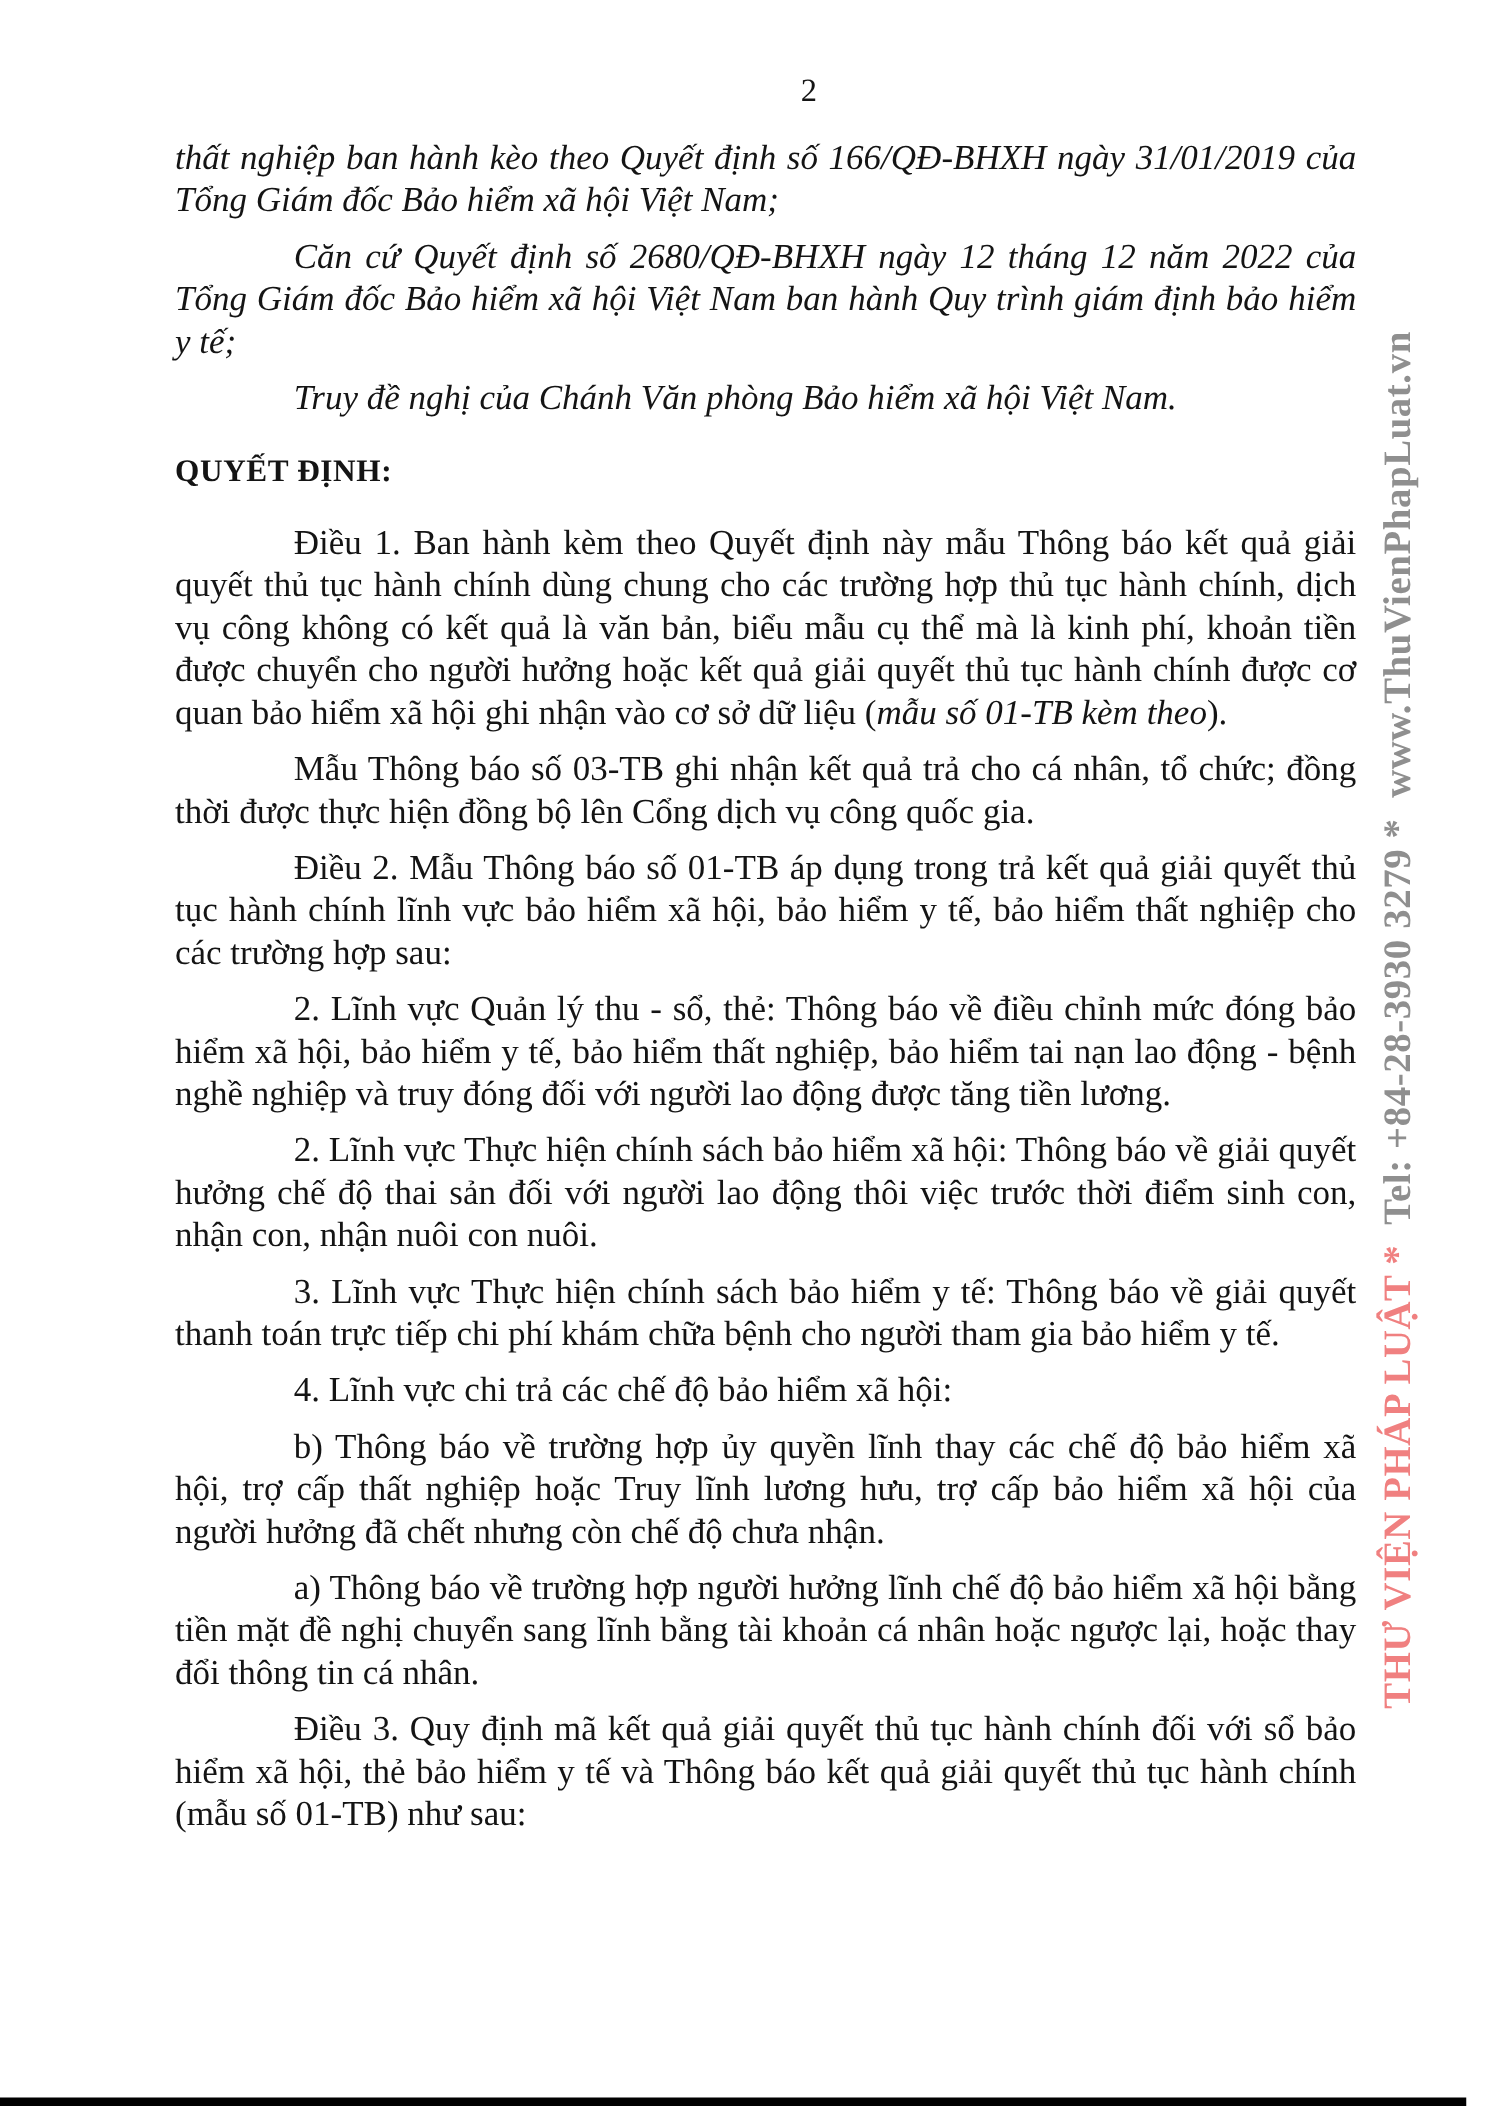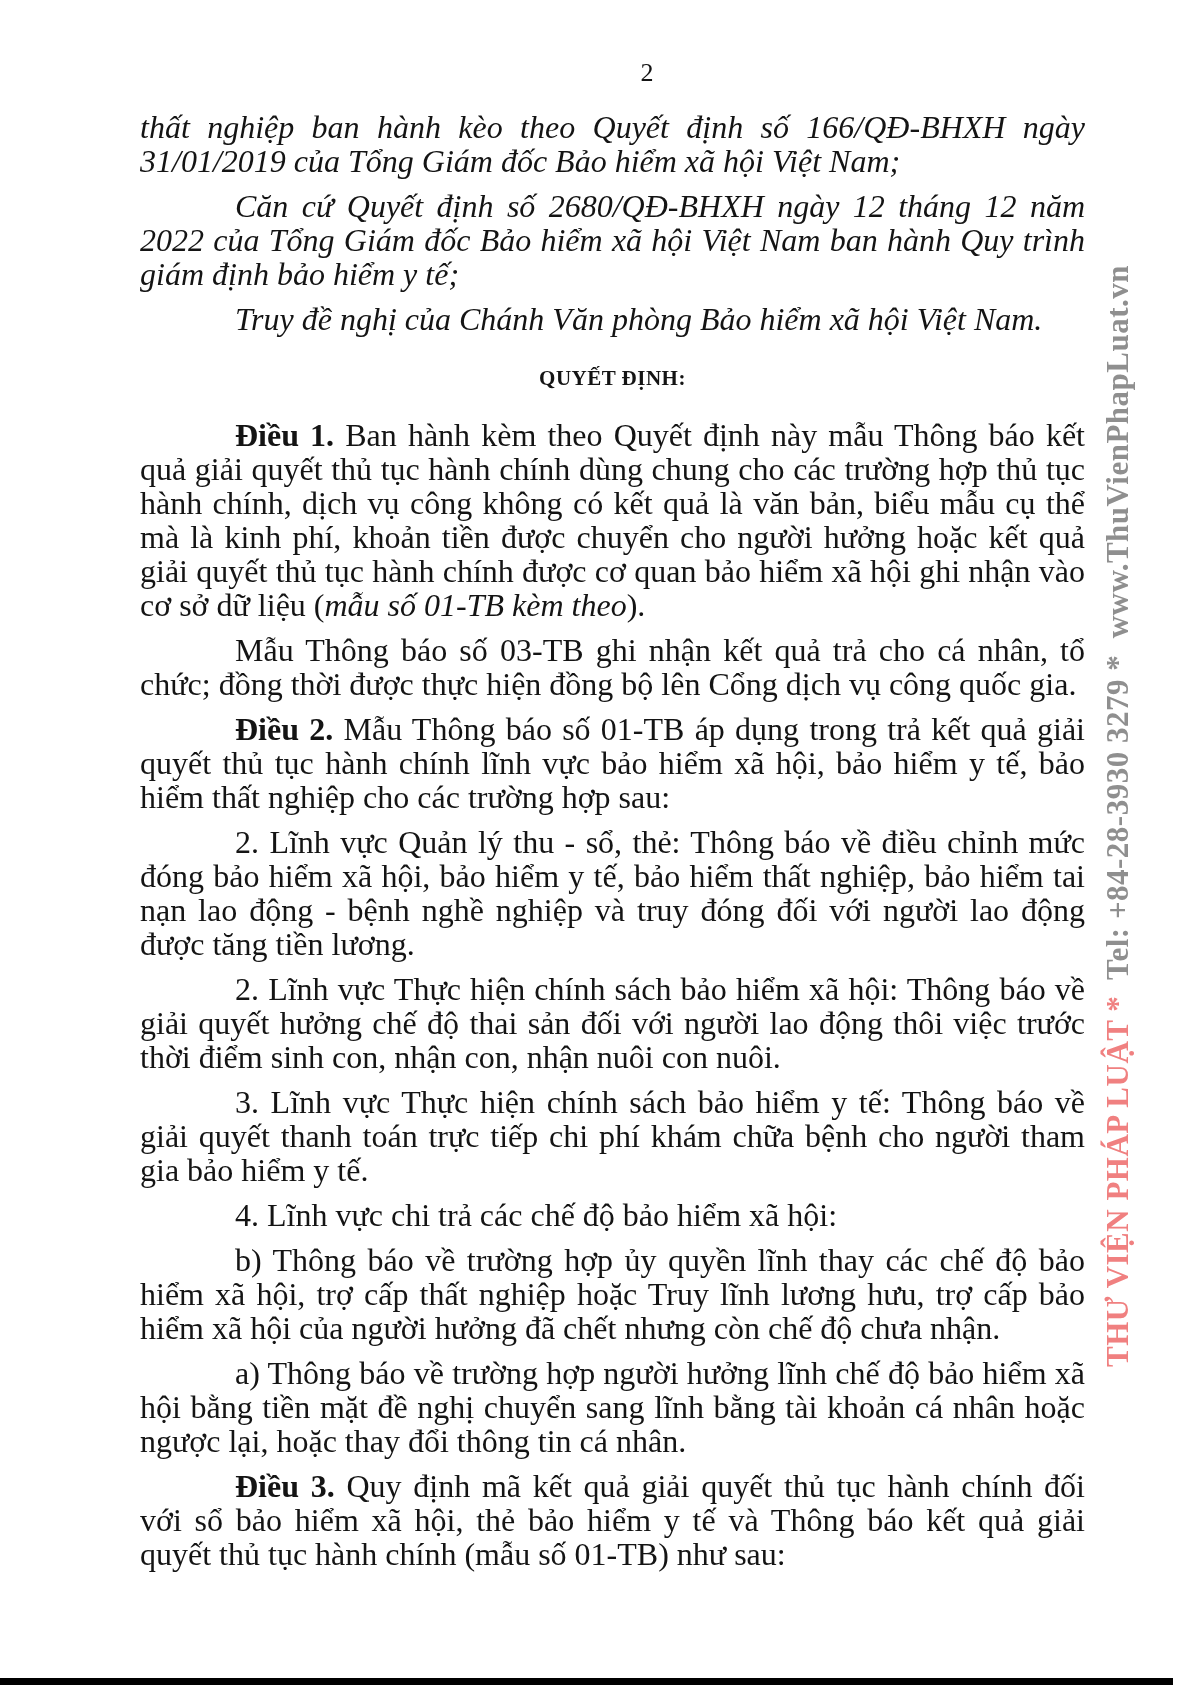--- a/index.html
+++ b/index.html
@@ -23,33 +23,33 @@
     top: 58px;
     width: 945px;
   }
   .page-number {
     text-align: center;
     font-size: 26px;
     margin: 0 0 22px 70px;
     letter-spacing: 1px;
   }
   .para {
-    font-size: 32px;
+    font-size: 28px;
     line-height: 34px;
     text-align: justify;
     margin: 0 0 11px 0;
   }
   .para.indent { text-indent: 95px; }
   .para.italic { font-style: italic; }
-  .bold { font-weight: bold; margin-top: 14px; }
+  .bold { font-weight: normal; margin-top: 14px; }
   .italic-seg { font-style: italic; }
   .doc-heading {
-    text-align: center;
+    text-align: left;
     font-weight: bold;
-    font-size: 21px;
+    font-size: 25px;
     line-height: 36px;
     margin: 24px 0 22px 0;
     letter-spacing: 0.5px;
   }
   .watermark {
     position: absolute;
     left: 1100px;
     top: 1367px;
     width: 1030px;
     transform: rotate(-90deg);

